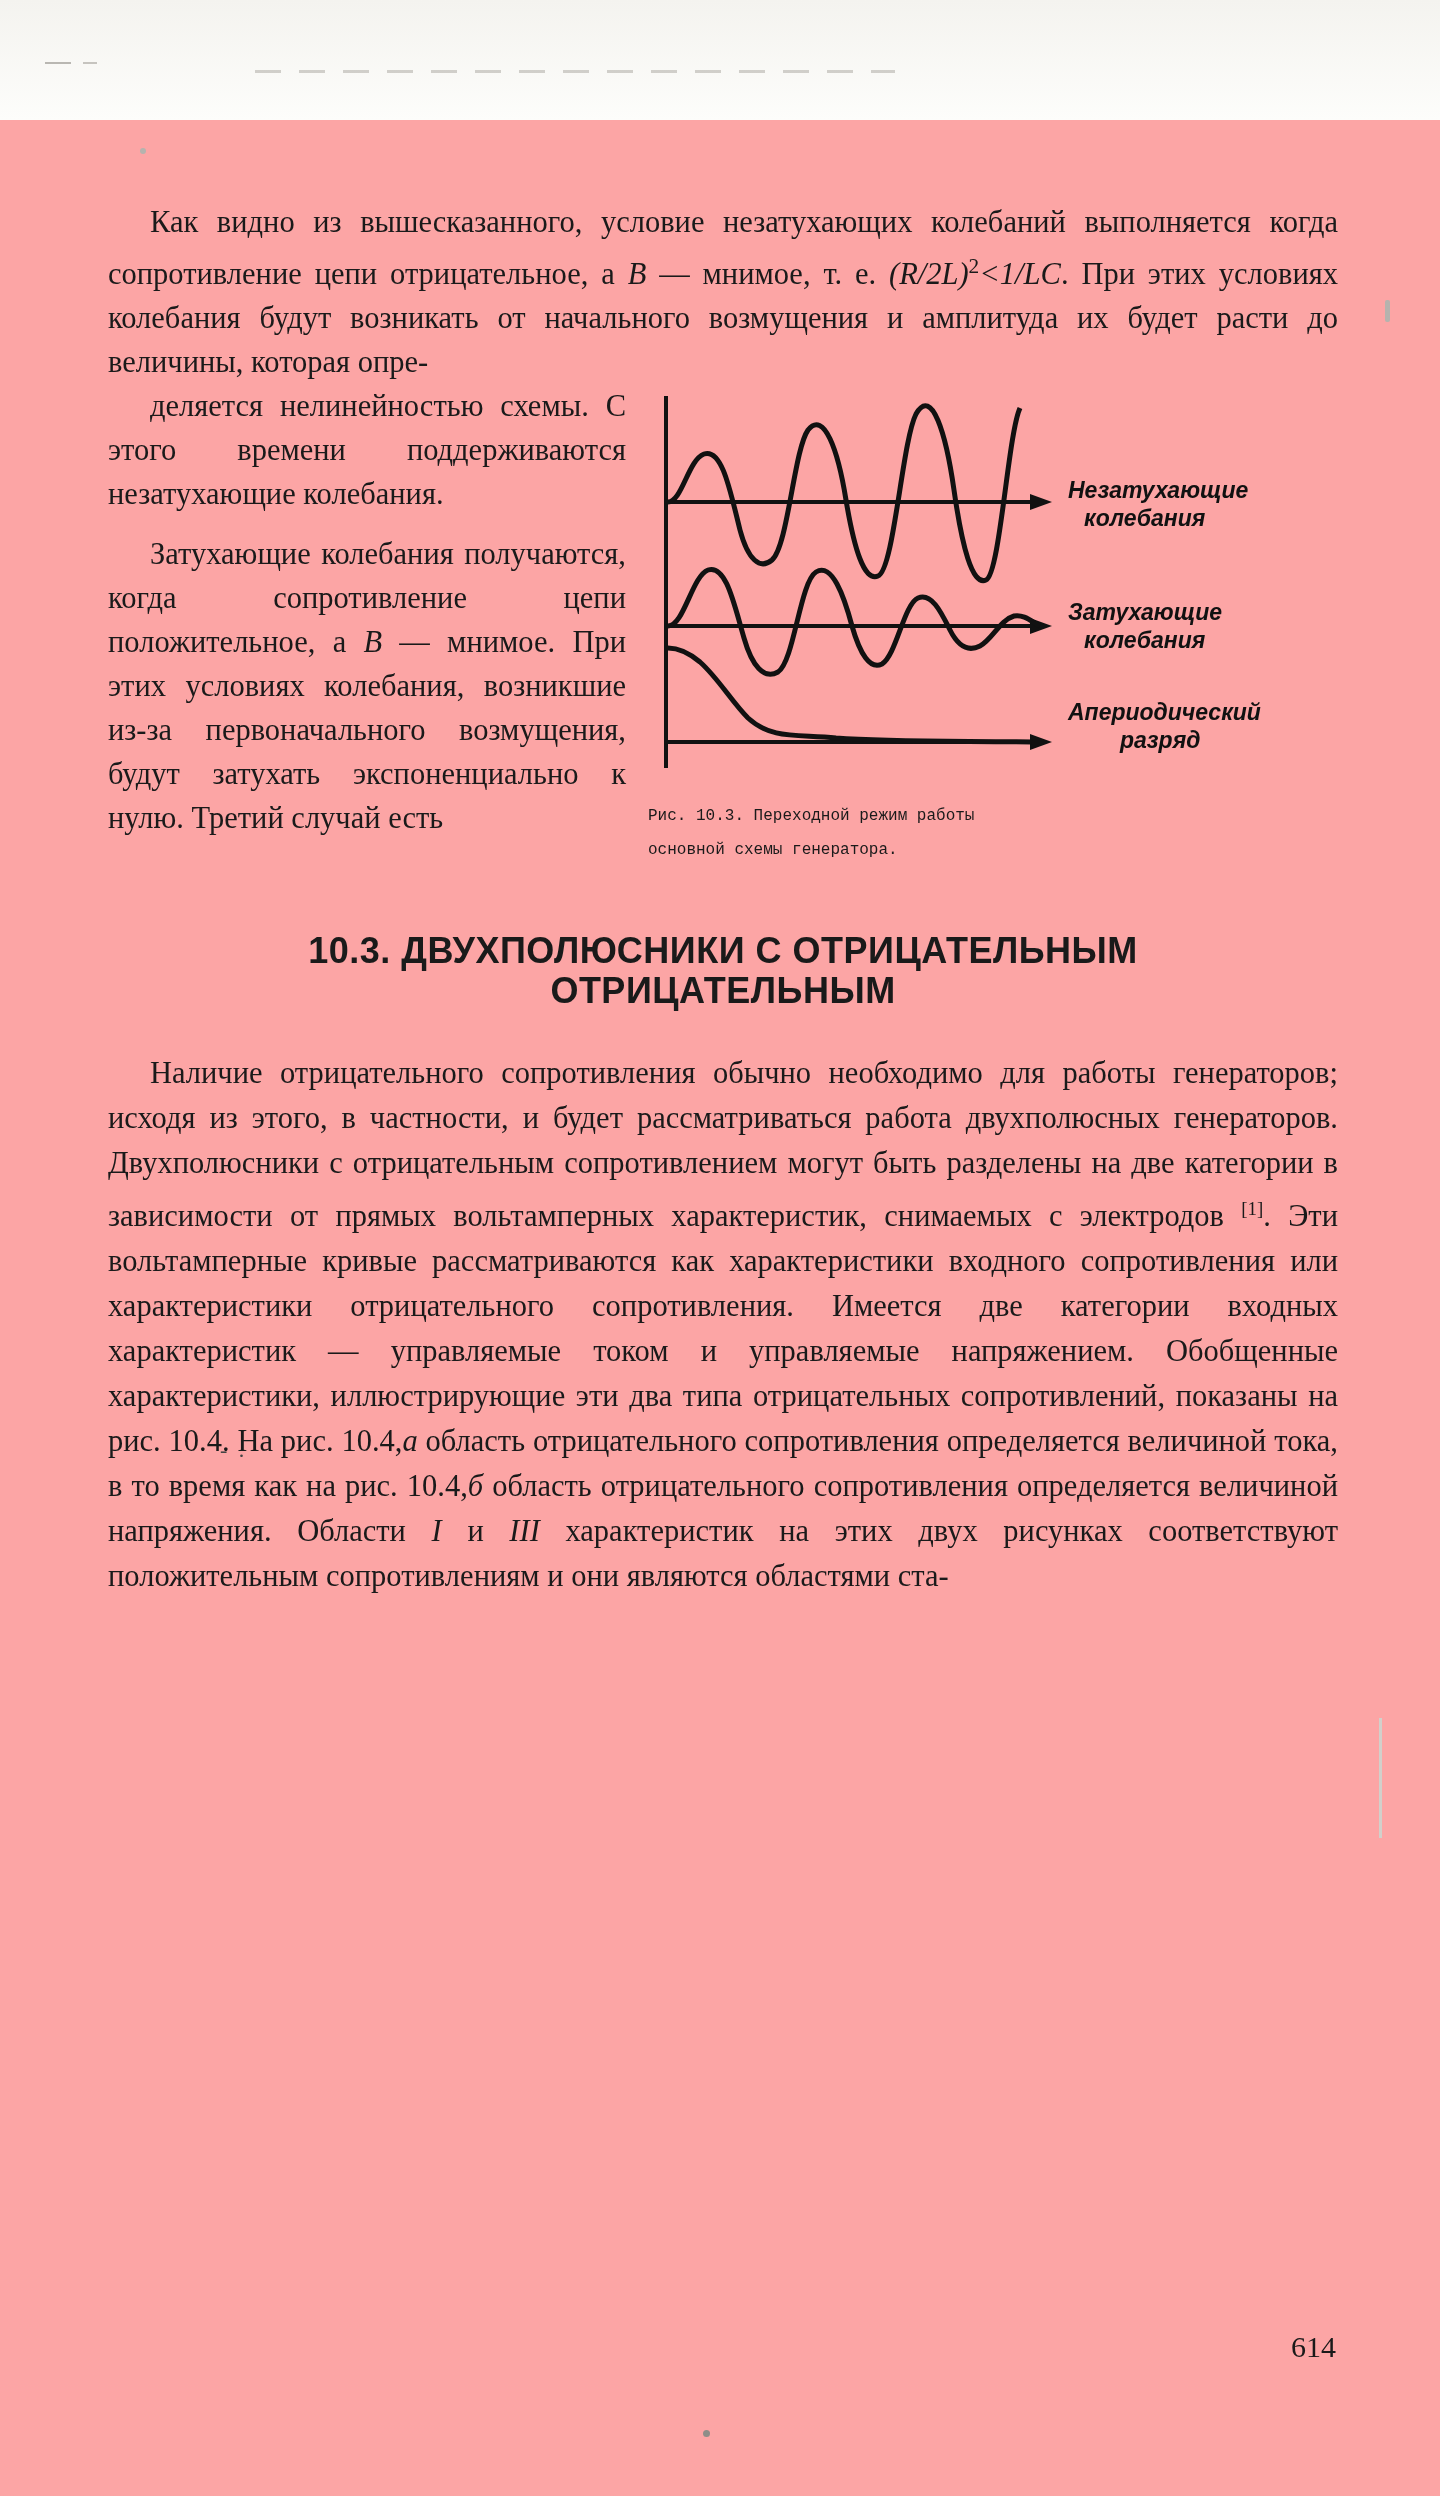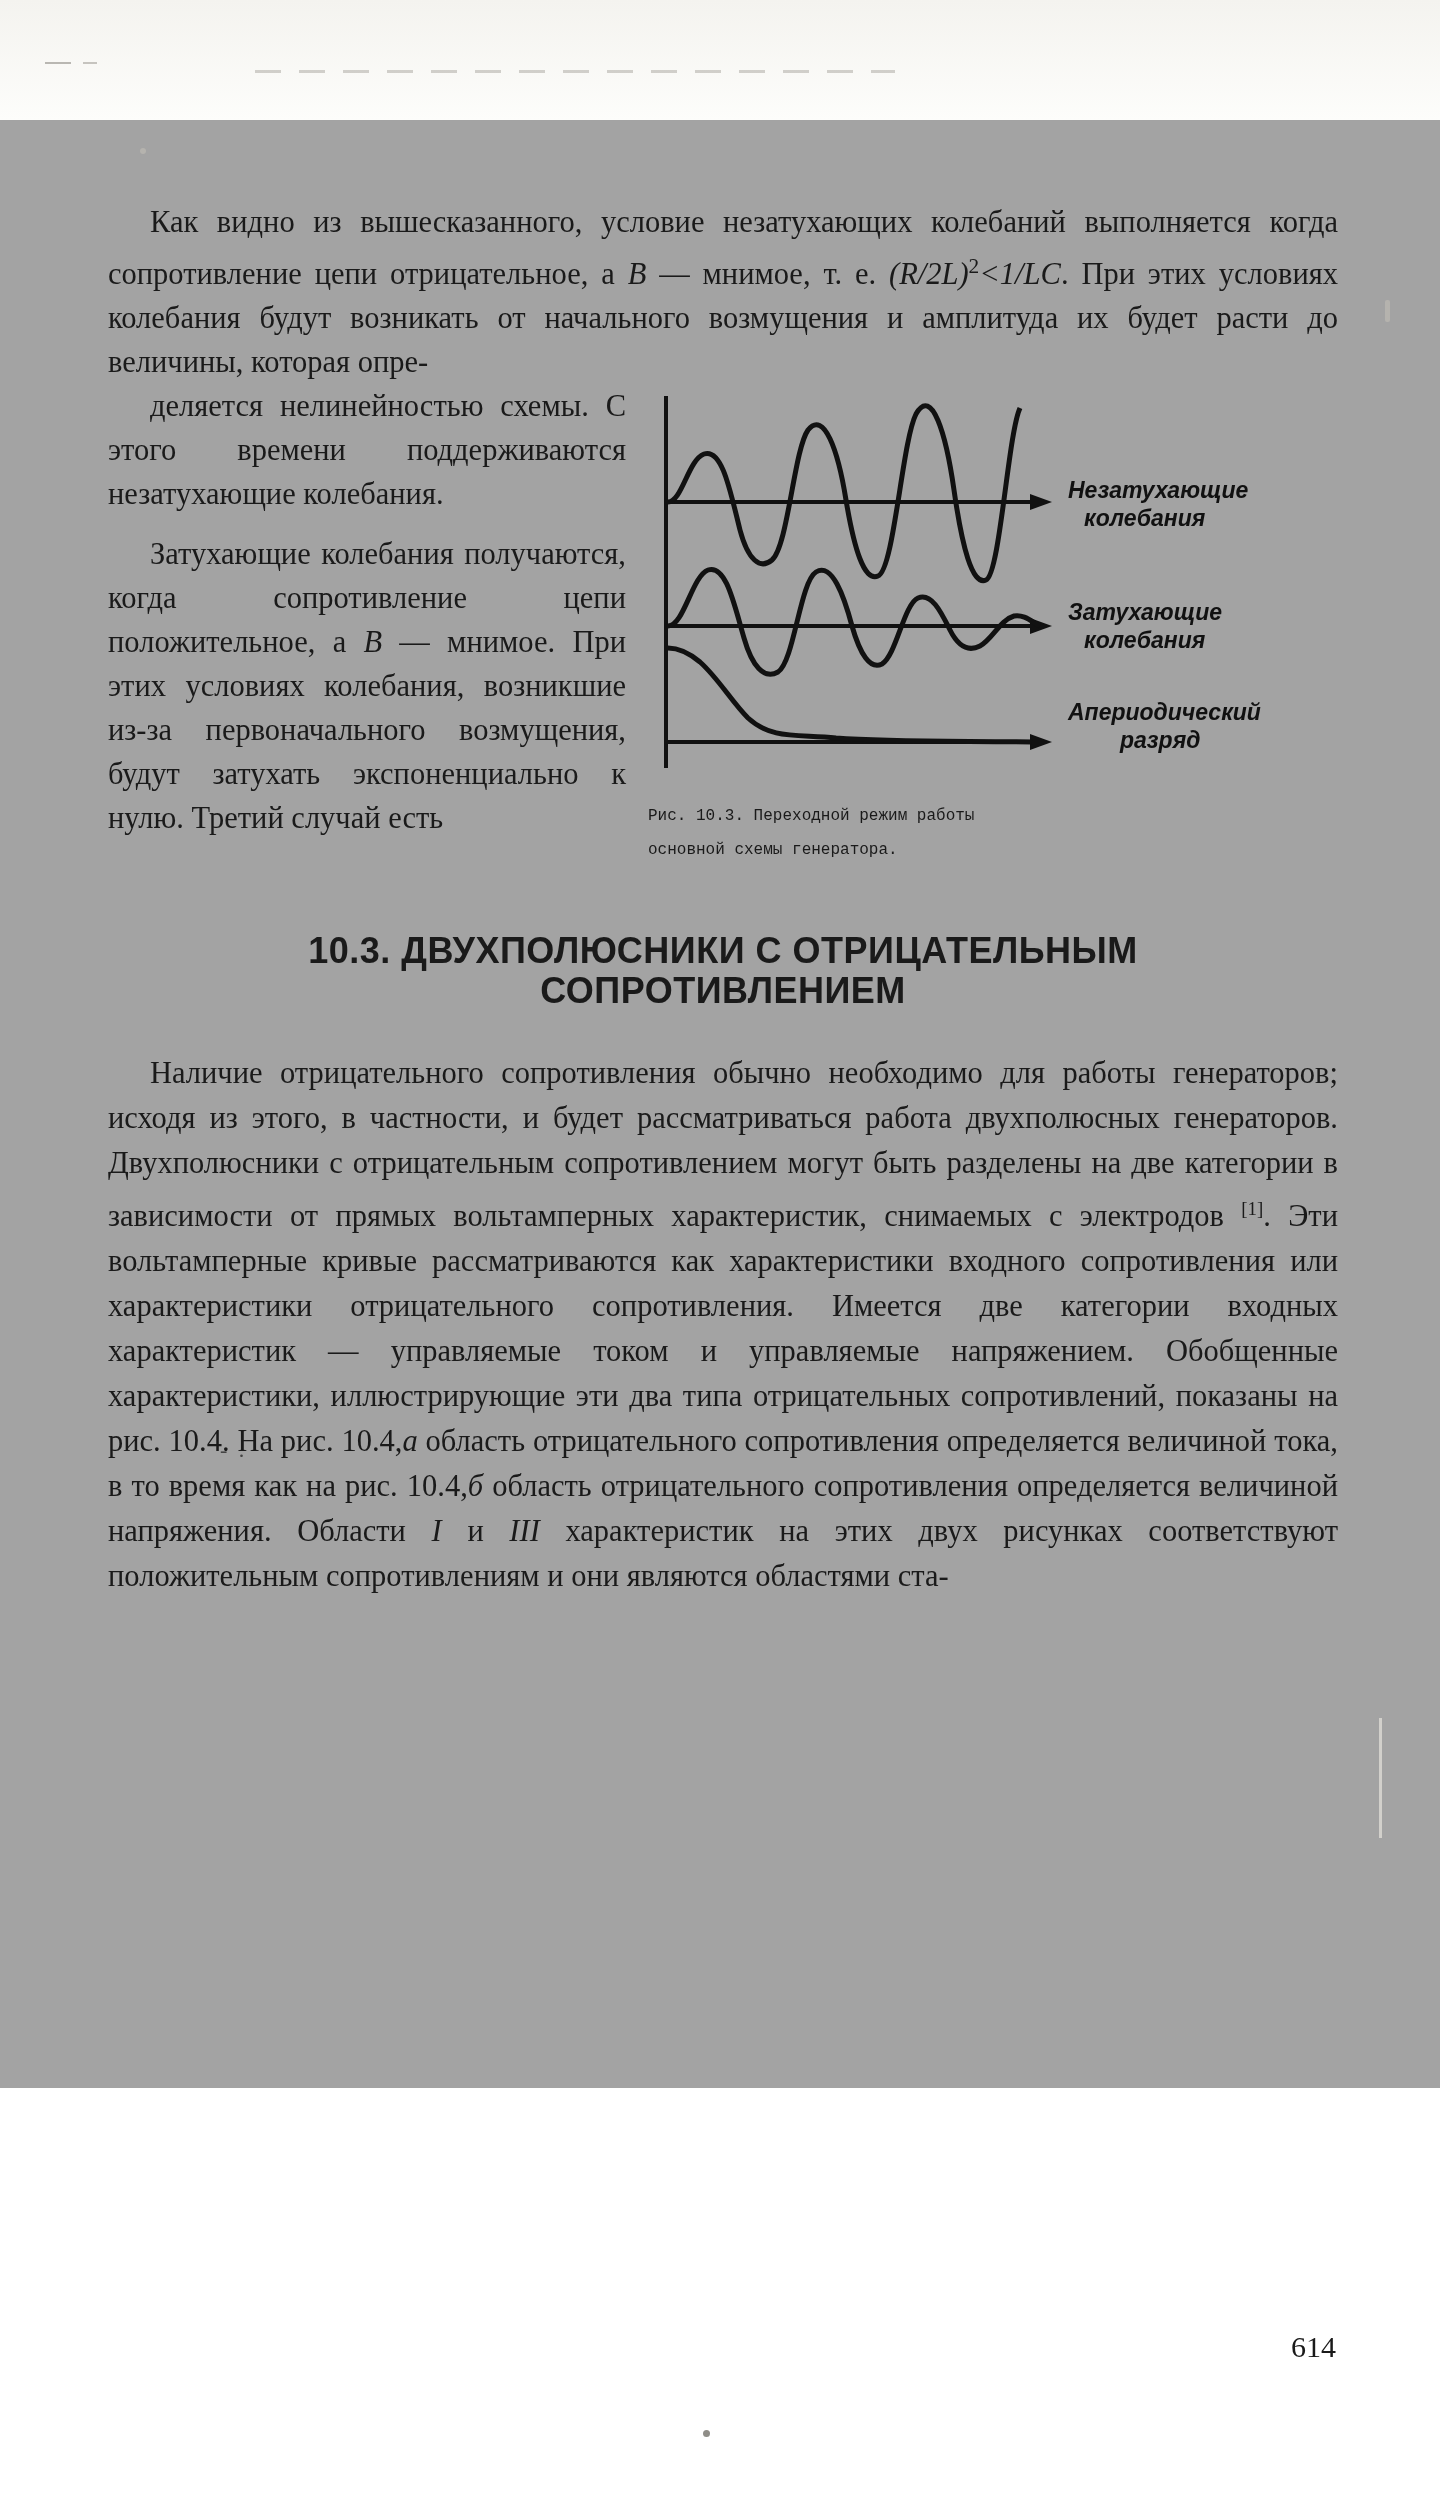--- a/index.html
+++ b/index.html
@@ -12,22 +12,22 @@
     height: 2496px;
     position: relative;
     font-family: "Liberation Serif", serif;
     color: #1a1a1a;
     overflow: hidden;
   }
   .page {
     position: absolute;
     left: 0; top: 0;
     width: 1440px;
-    height: 2088px;
-    background: #a3a3a3;
+    height: 2496px;
+    background: #fca5a5;
   }
   
   .scan-edge-top {
     position: absolute;
     left: 0; top: 0; width: 1440px; height: 120px;
     background: linear-gradient(to bottom, #f4f3ef 0%, #fdfdfb 100%);
   }
   .scan-dash {
     position: absolute;
     top: 70px;
@@ -234,21 +234,21 @@
 
       <div style="clear:both"></div>
 
 
     </div>
 
     <div class="stray-mark">- .</div>
 
     <div class="heading">
       <span>10.3. ДВУХПОЛЮСНИКИ С ОТРИЦАТЕЛЬНЫМ</span><br>
-      <span>СОПРОТИВЛЕНИЕМ</span>
+      <span>ОТРИЦАТЕЛЬНЫМ</span>
     </div>
 
     <div class="body2">
       <p class="indent"><span>Наличие отрицательного сопротивления обычно необходимо для работы генераторов; исходя из этого, в частности, и будет рассматриваться работа двухполюсных генераторов. Двухполюсники с отрицательным сопротивлением могут быть разделены на две категории в зависимости от прямых вольтамперных характеристик, снимаемых с электродов </span><span class="smallsup">[1]</span><span>. Эти вольтамперные кривые рассматриваются как характеристики входного сопротивления или характеристики отрицательного сопротивления. Имеется две категории входных характеристик — управляемые током и управляемые напряжением. Обобщенные характеристики, иллюстрирующие эти два типа отрицательных сопротивлений, показаны на рис. 10.4. На рис. 10.4,</span><span class="formula">а</span><span> область отрицательного сопротивления определяется величиной тока, в то время как на рис. 10.4,</span><span class="formula">б</span><span> область отрицательного сопротивления определяется величиной напряжения. Области </span><span class="formula">I</span><span> и </span><span class="formula">III</span><span> характеристик на этих двух рисунках соответствуют положительным сопротивлениям и они являются областями ста-</span></p>
     </div>
 
   </div>
 
   <div class="pagenum">614</div>
 </div>

